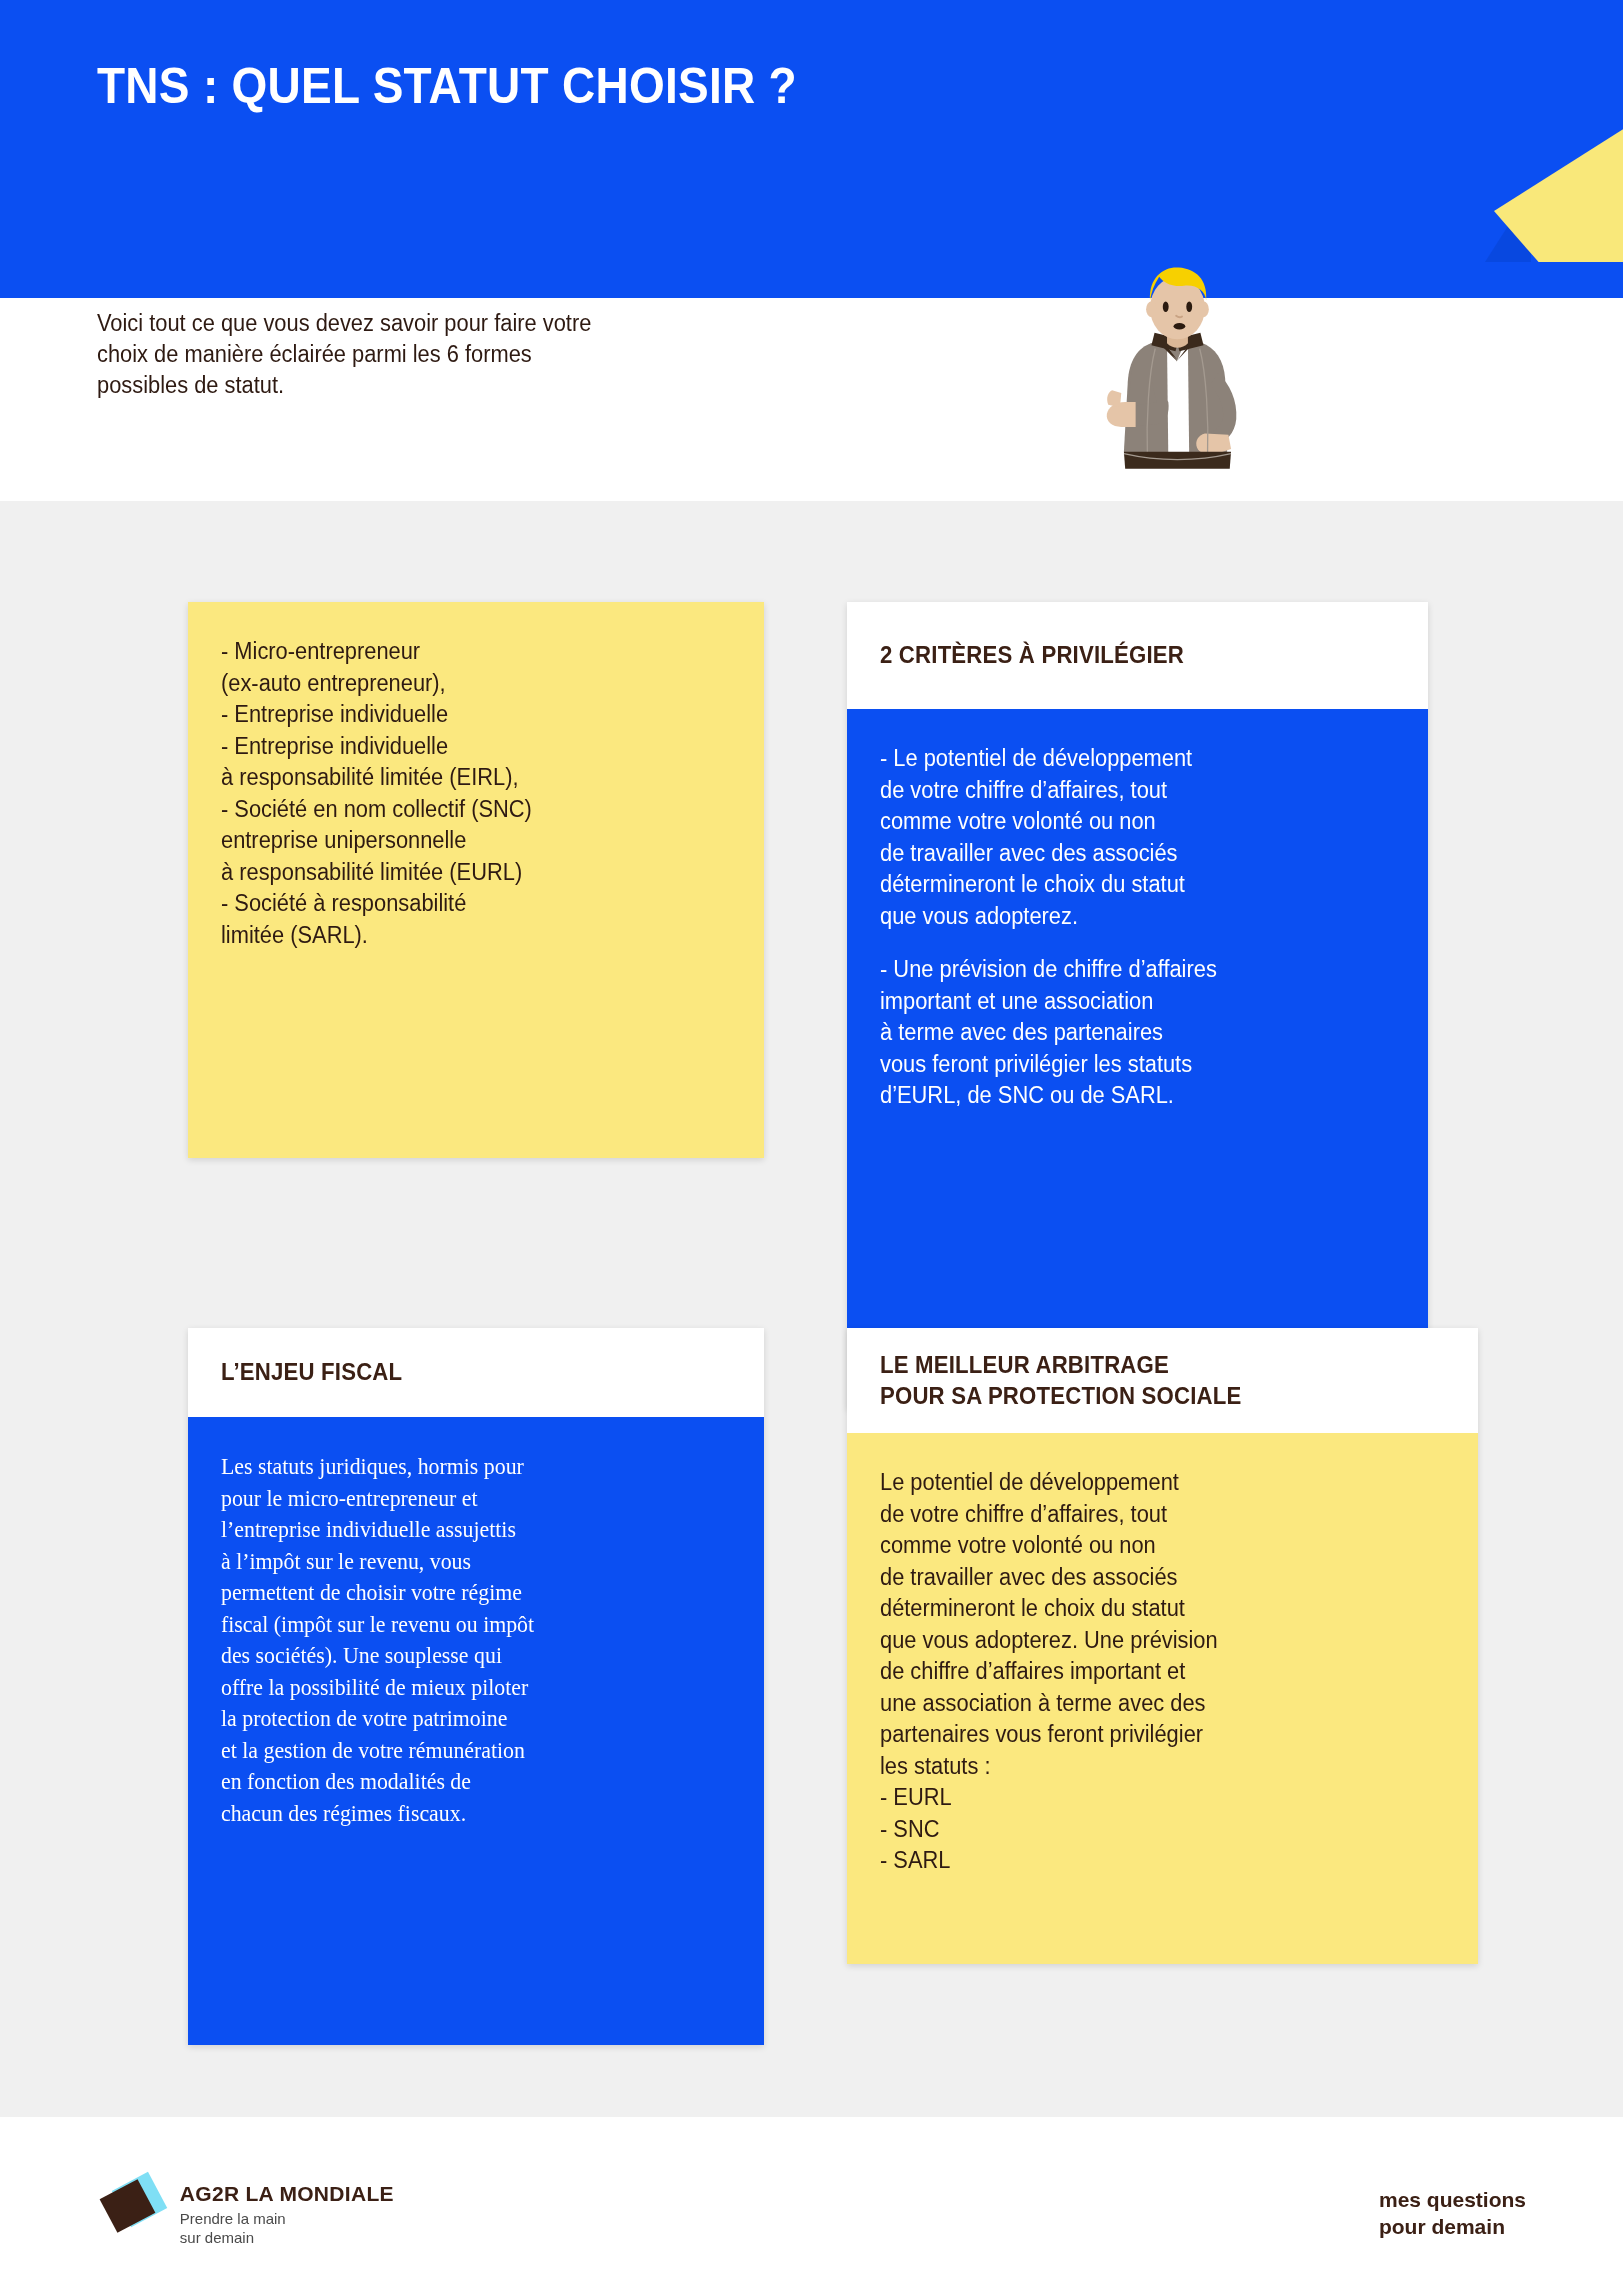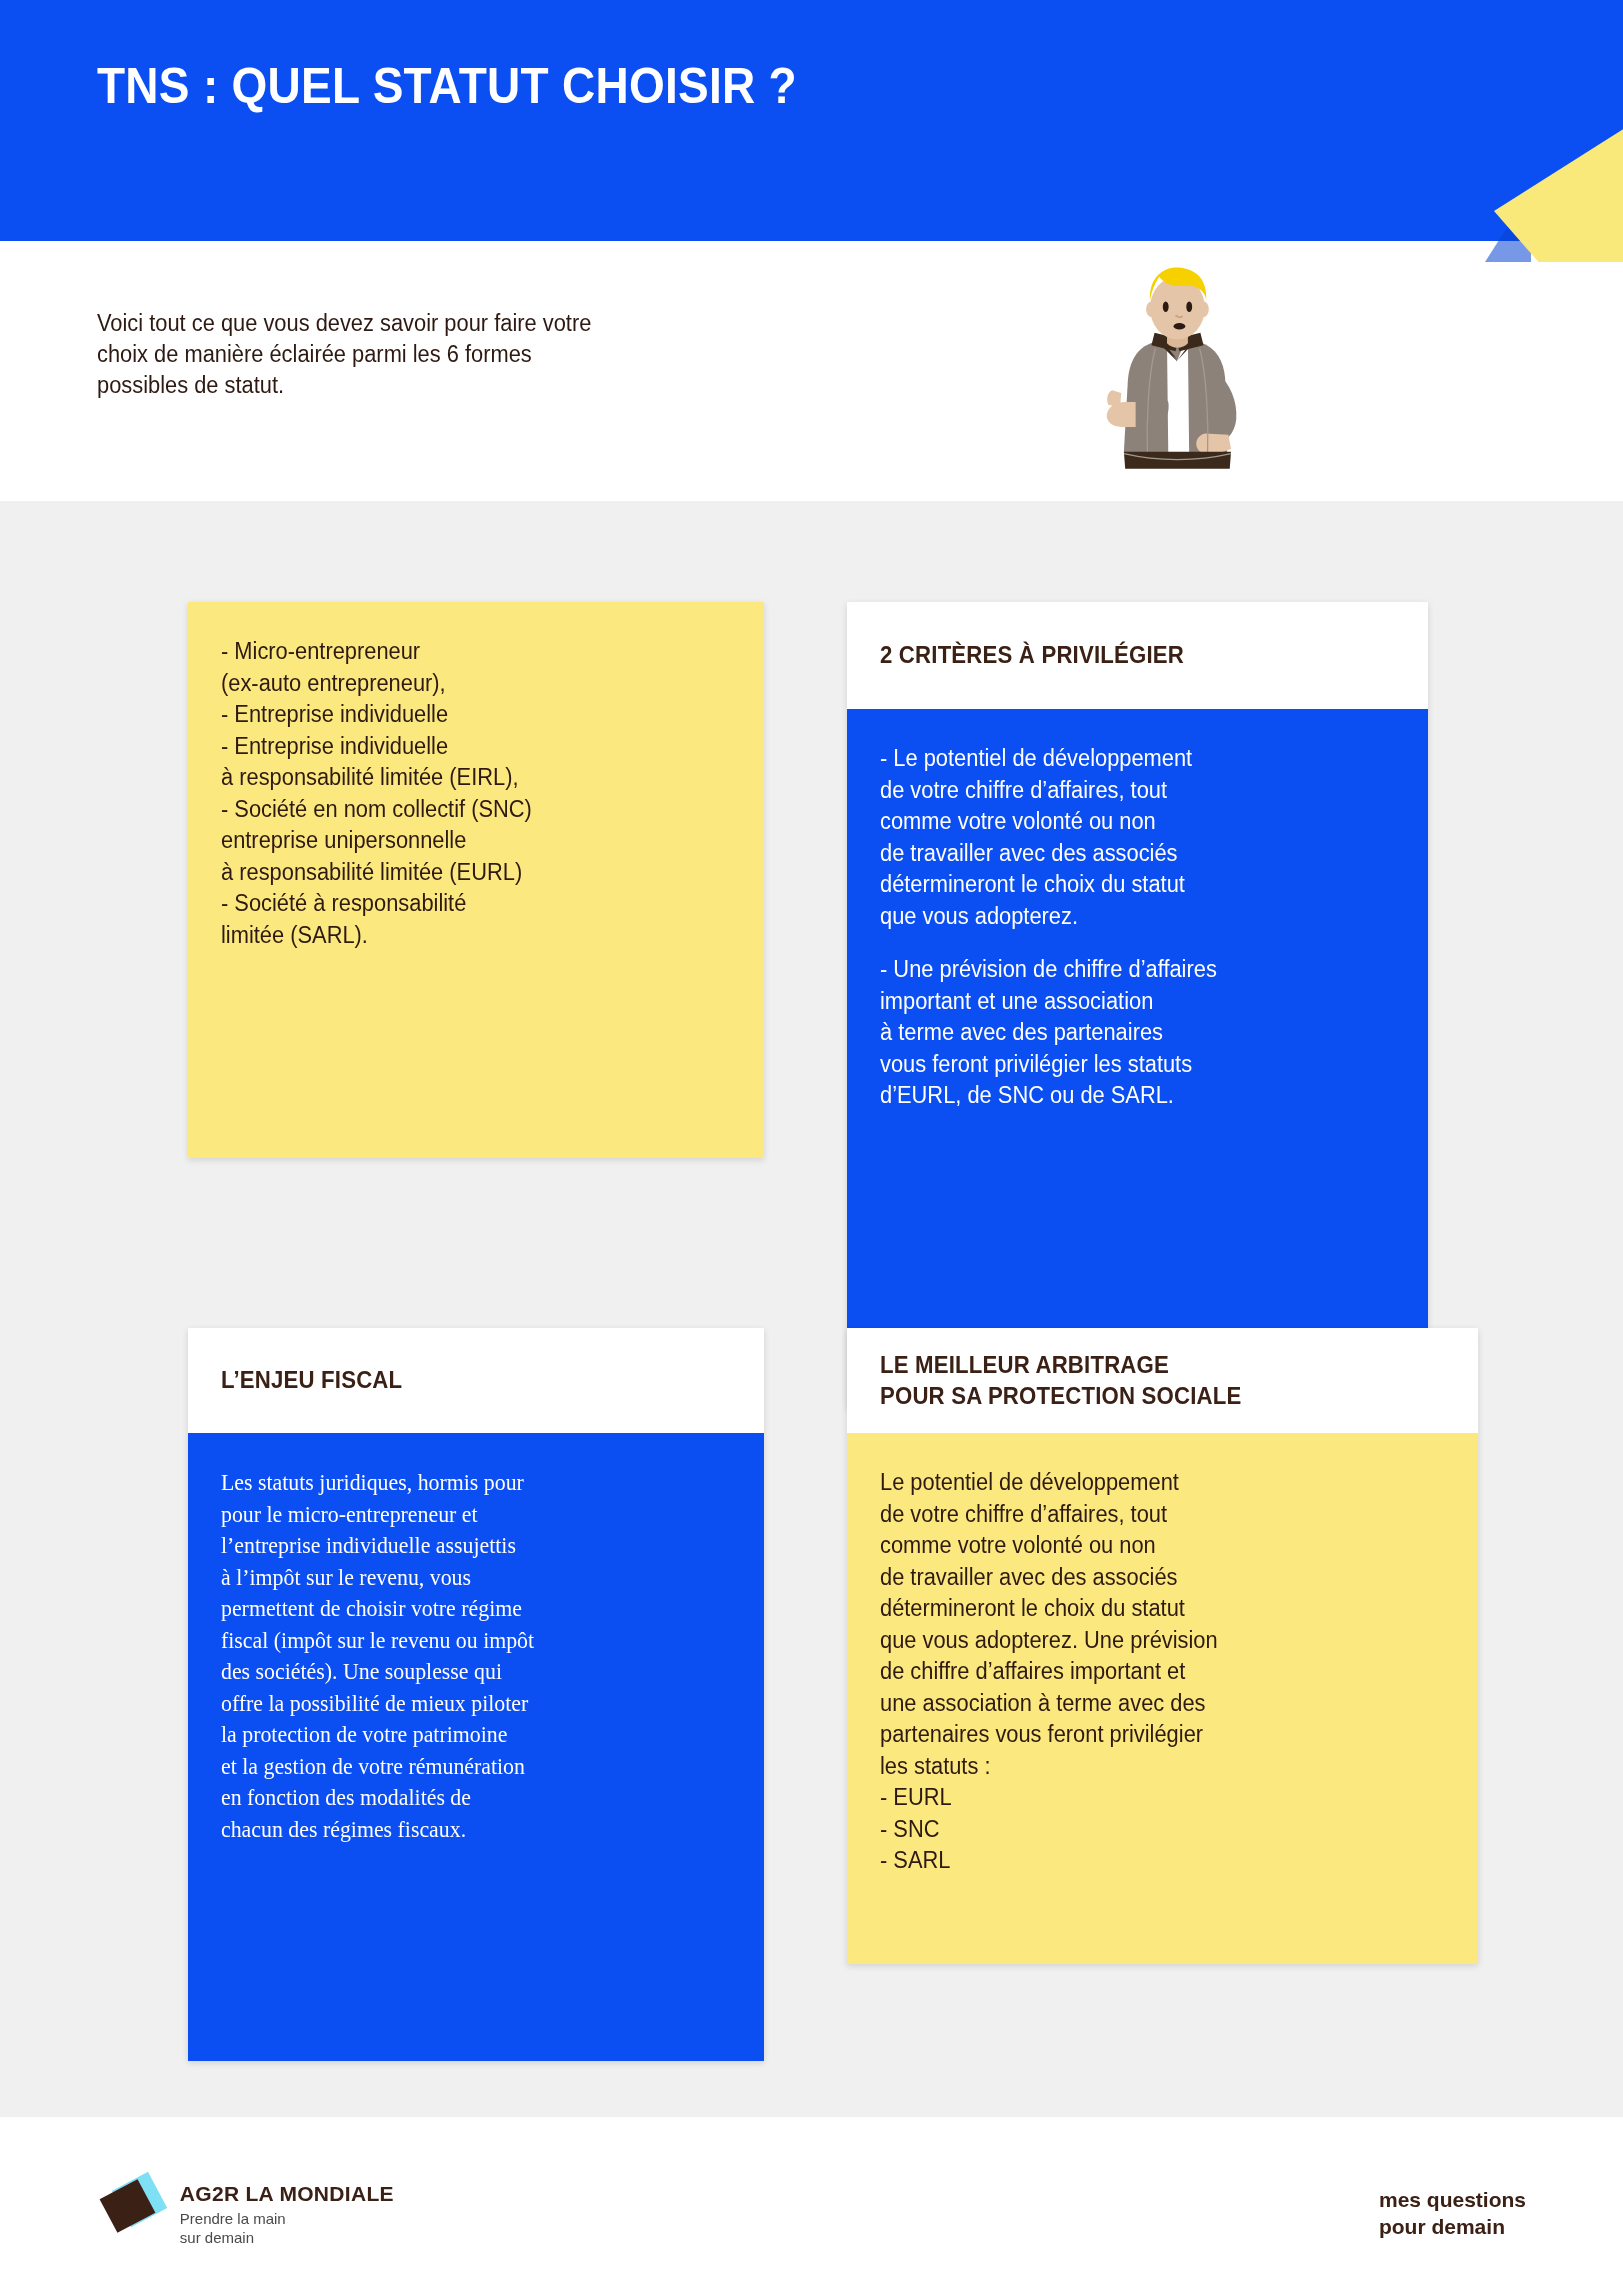--- a/index.html
+++ b/index.html
@@ -32,21 +32,21 @@
     height: 1616px;
     background: #f0f0f0;
   }
 
   
   .header {
     position: absolute;
     left: 0;
     top: 0;
     width: 1623px;
-    height: 241px;
+    height: 298px;
     background: #0b4ff2;
   }
   .header-title {
     position: absolute;
     left: 97px;
     top: 60px;
     color: #ffffff;
     font-size: 50px;
     font-weight: 700;
     letter-spacing: 0.3px;
@@ -137,21 +137,21 @@
   
   #card-statuts  { left: 188px;  top: 602px;  width: 576px; }
   #card-criteres { left: 847px; top: 602px;  width: 581px; }
   #card-fiscal   { left: 188px;  top: 1328px; width: 576px; }
   #card-arbitrage{ left: 847px; top: 1328px; width: 631px; }
 
   #card-statuts  .card-head  { height: 107px; }
   #card-statuts  .card-body  { height: 556px; }
   #card-criteres .card-head  { height: 107px; }
   #card-criteres .card-body  { height: 700px; }
-  #card-fiscal   .card-head  { height: 105px; }
+  #card-fiscal   .card-head  { height: 89px; }
   #card-fiscal   .card-body  { height: 628px; font-family: Liberation Serif, serif; }
   #card-arbitrage .card-head { height: 105px; }
   #card-arbitrage .card-body { height: 531px; }
 
   .spacer { height: 22px; }
 
   
   .footer {
     position: absolute;
     left: 0;

